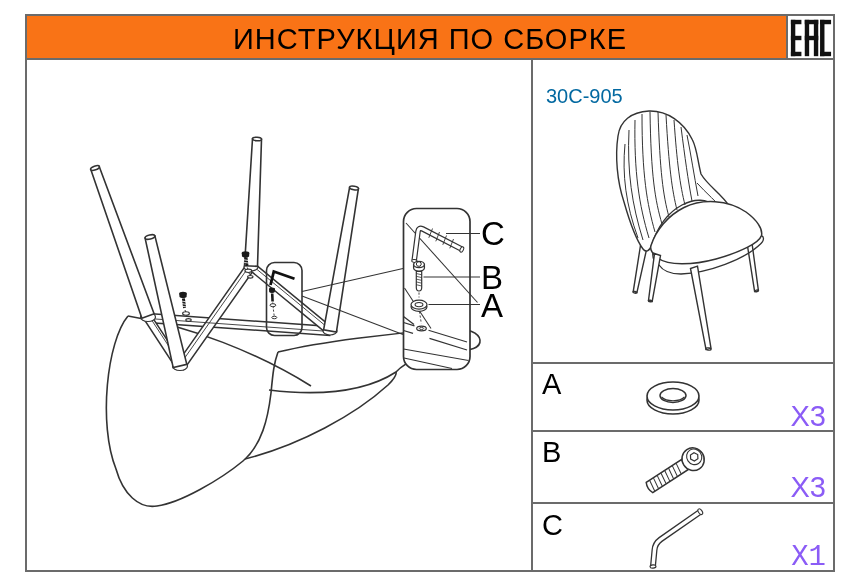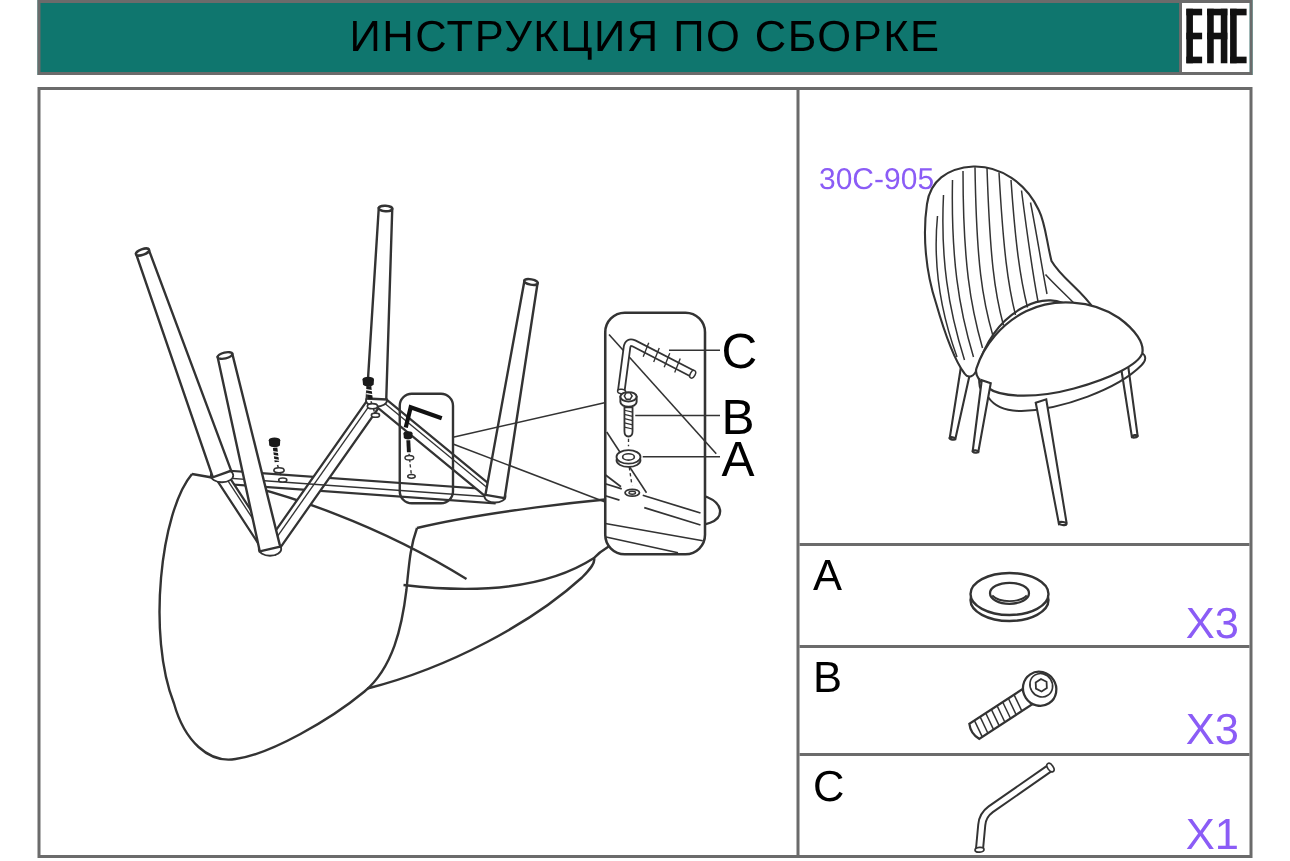--- a/index.html
+++ b/index.html
@@ -1,29 +1,29 @@
 <!DOCTYPE html>
 <html><head>
 <meta charset="utf-8">
 <style>
   html,body{margin:0;padding:0;background:#fff;}
   .page{position:relative;width:860px;height:574px;background:#ffffff;
         font-family:"Liberation Sans",sans-serif;overflow:hidden;}
-  .header-box{position:absolute;left:25px;top:0;width:810px;height:50px;
-        border:2px solid #6b6b6b;box-sizing:border-box;background:#0f766e;text-decoration:underline;}
+  .header-box{position:absolute;left:25px;top:14px;width:810px;height:50px;
+        border:2px solid #6b6b6b;box-sizing:border-box;background:#f97316;text-decoration:underline;}
   .title{position:absolute;left:0;top:0;width:100%;height:46px;line-height:46px;
         text-align:center;font-size:29px;color:#000;letter-spacing:1px;white-space:nowrap;}
   .eac-cell{position:absolute;right:0;top:0;width:47px;height:46px;
         border-left:2px solid #6b6b6b;box-sizing:border-box;background:#fff;}
   .main-box{position:absolute;left:25px;top:58px;width:810px;height:514px;
         border:2px solid #6b6b6b;box-sizing:border-box;background:#fff;}
   .v-divider{position:absolute;left:504px;top:0;width:2px;height:100%;background:#6b6b6b;}
   .h-divider{position:absolute;left:506px;right:0;height:2px;background:#6b6b6b;}
   .abs{position:absolute;}
-  .model{position:absolute;left:546px;top:85px;font-size:20px;color:#8b5cf6;margin-top:24px;}
+  .model{position:absolute;left:546px;top:85px;font-size:20px;color:#0369a1;}
   .part-letter{position:absolute;left:542px;font-size:29px;color:#000;}
   .part-qty{position:absolute;left:766px;width:60px;text-align:right;font-size:29px;color:#8b5cf6;}
   svg{display:block;}
   svg text{font-family:"Liberation Sans",sans-serif;}
 </style>
 </head>
 <body>
 
 <div class="page">
 
@@ -299,15 +299,15 @@
   </svg>
   <div class="part-qty" style="top:471px;">X3</div>
 
   <div class="part-letter" style="top:509px;">C</div>
   <svg class="abs" style="left:632px;top:502px;" width="80" height="70" viewBox="0 0 80 70">
     <path d="M21,64 L22.5,48 Q23,41.5 28.5,37.5 L68,10" fill="none" stroke="#333" stroke-width="6"></path>
     <path d="M21,64 L22.5,48 Q23,41.5 28.5,37.5 L68,10" fill="none" stroke="#fff" stroke-width="3.4"></path>
     <ellipse cx="68.3" cy="9.7" rx="3.2" ry="1.8" transform="rotate(55 68.3 9.7)" fill="#fff" stroke="#333" stroke-width="1.1"></ellipse>
     <ellipse cx="21" cy="64.5" rx="3" ry="1.6" transform="rotate(-5 21 64.5)" fill="#fff" stroke="#333" stroke-width="1.1"></ellipse>
   </svg>
-  <div class="part-qty" style="top:541px;">X1</div>
+  <div class="part-qty" style="top:541px;font-family:Liberation Mono, monospace;">X1</div>
 
 </div>
 
 </body></html>

